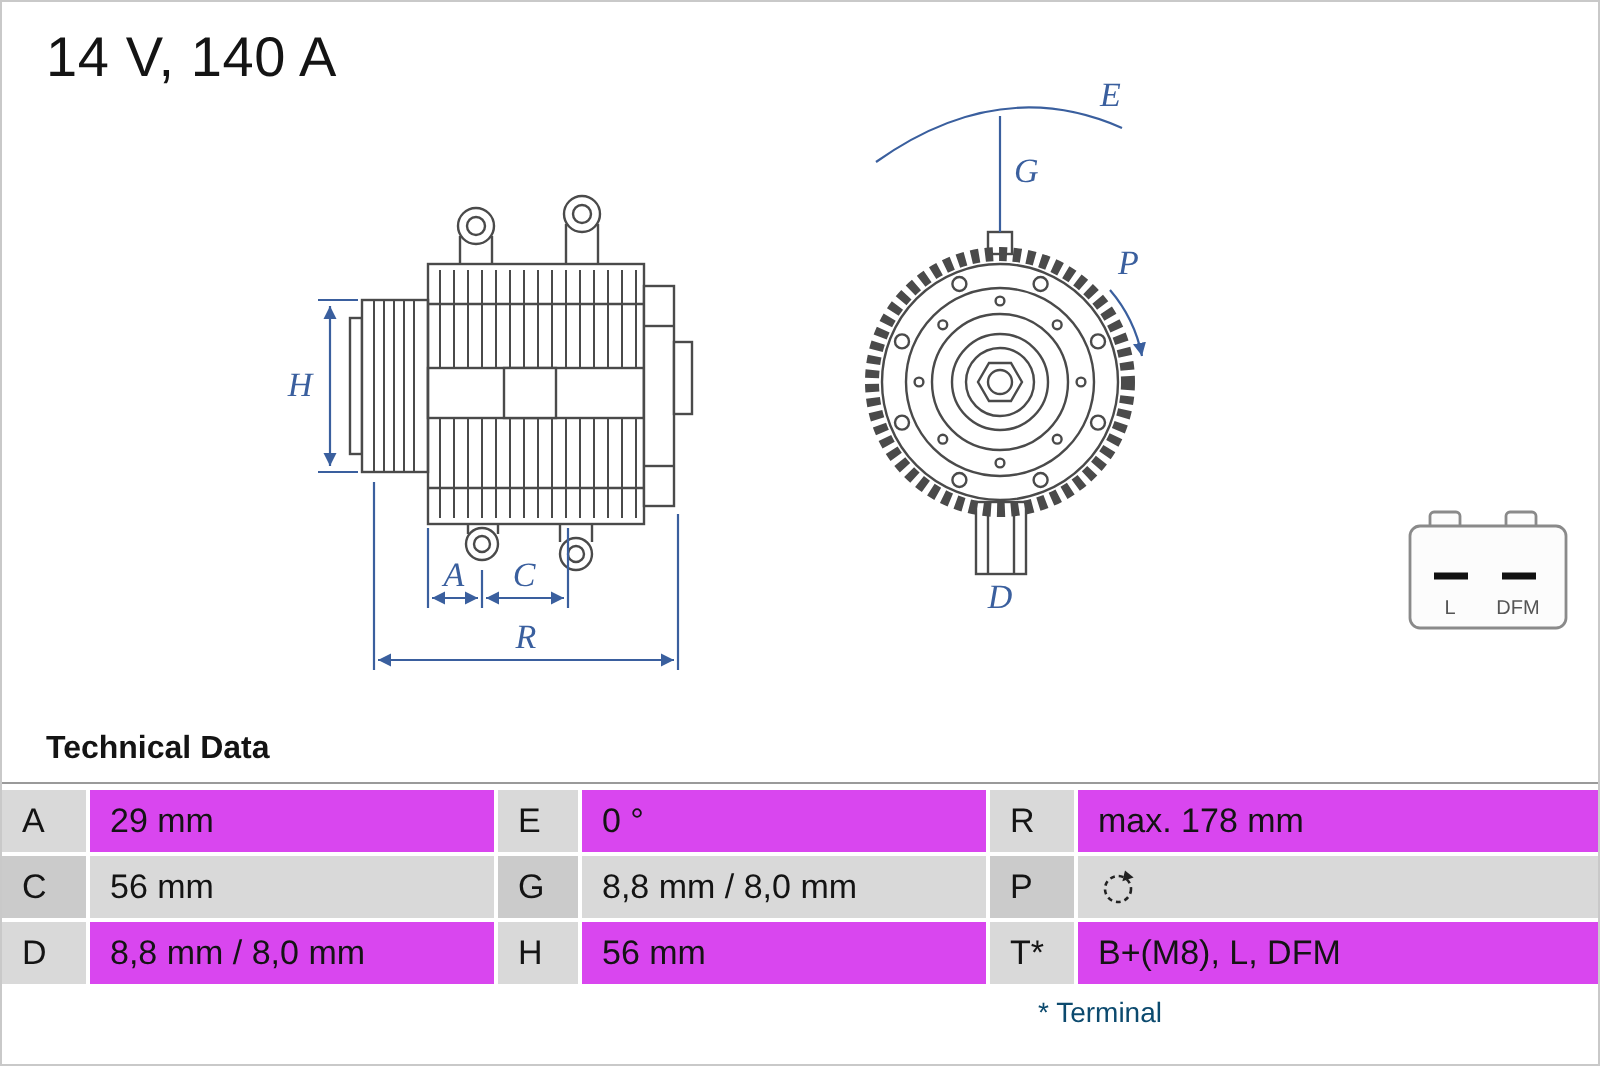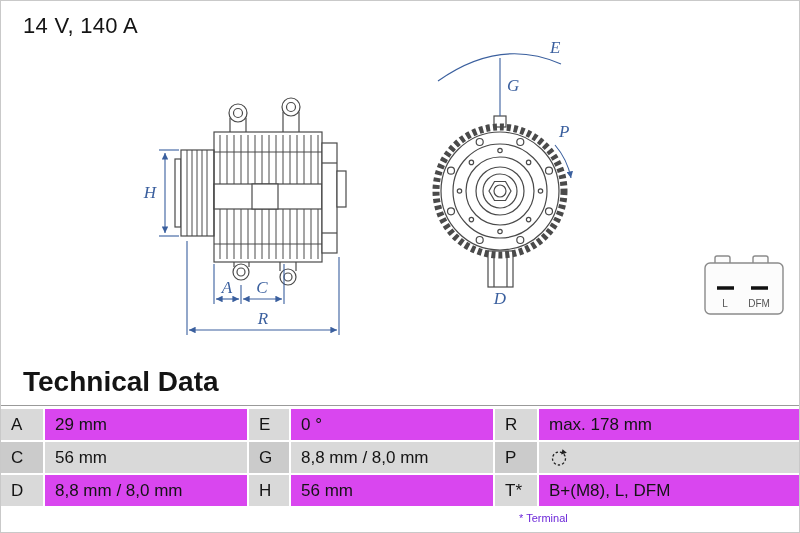--- a/index.html
+++ b/index.html
@@ -1,32 +1,32 @@
 <!DOCTYPE html>
 <html><head>
 <meta charset="utf-8">
 <style>
   * { margin:0; padding:0; box-sizing:border-box; }
   html,body { background:#fff; }
   body { width:800px; height:533px; font-family:"Liberation Sans", sans-serif; }
   .page { position:relative; width:800px; height:533px; background:#fff; border:1px solid #c9c9c9; overflow:hidden; }
-  .rating { position:absolute; top:12px; left:22px; font-size:22px; color:#141414; letter-spacing:.3px; }
+  .rating { position:absolute; top:12px; left:22px; font-size:28px; color:#141414; letter-spacing:.3px; }
   svg.drawing { position:absolute; top:0; left:0; display:block; }
   .tech { position:absolute; top:363px; left:0; width:798px; }
-  .tech h2 { font-size:28px; font-weight:bold; color:#141414; padding:2px 0 7px 22px; }
+  .tech h2 { font-size:16px; font-weight:bold; color:#141414; padding:2px 0 7px 22px; }
   .rule { height:1px; background:#9a9a9a; }
   .tbl { display:grid; grid-template-columns:42px 202px 40px 202px 42px 1fr;
          grid-auto-rows:31px; gap:2px; background:#fff; padding-top:3px; }
   .tr { display:contents; }
   .td { display:flex; align-items:center; font-size:17px; color:#141414; padding-left:10px; overflow:hidden; white-space:nowrap; }
   .r1.key { background:#d9d9d9; }
   .r1.val { background:#d946ef; }
   .r2.key { background:#cbcbcb; }
   .r2.val { background:#d9d9d9; }
-  .fnote { font-size:11px; color:#6d28d9; margin:6px 0 0 518px; }
+  .fnote { font-size:14px; color:#0c4a6e; margin:6px 0 0 518px; }
 </style>
 </head>
 <body>
 
 <div class="page">
 
   <div class="rating">14 V, 140 A</div>
 
   <svg class="drawing" width="800" height="360" viewBox="0 0 800 360">
     <defs>

